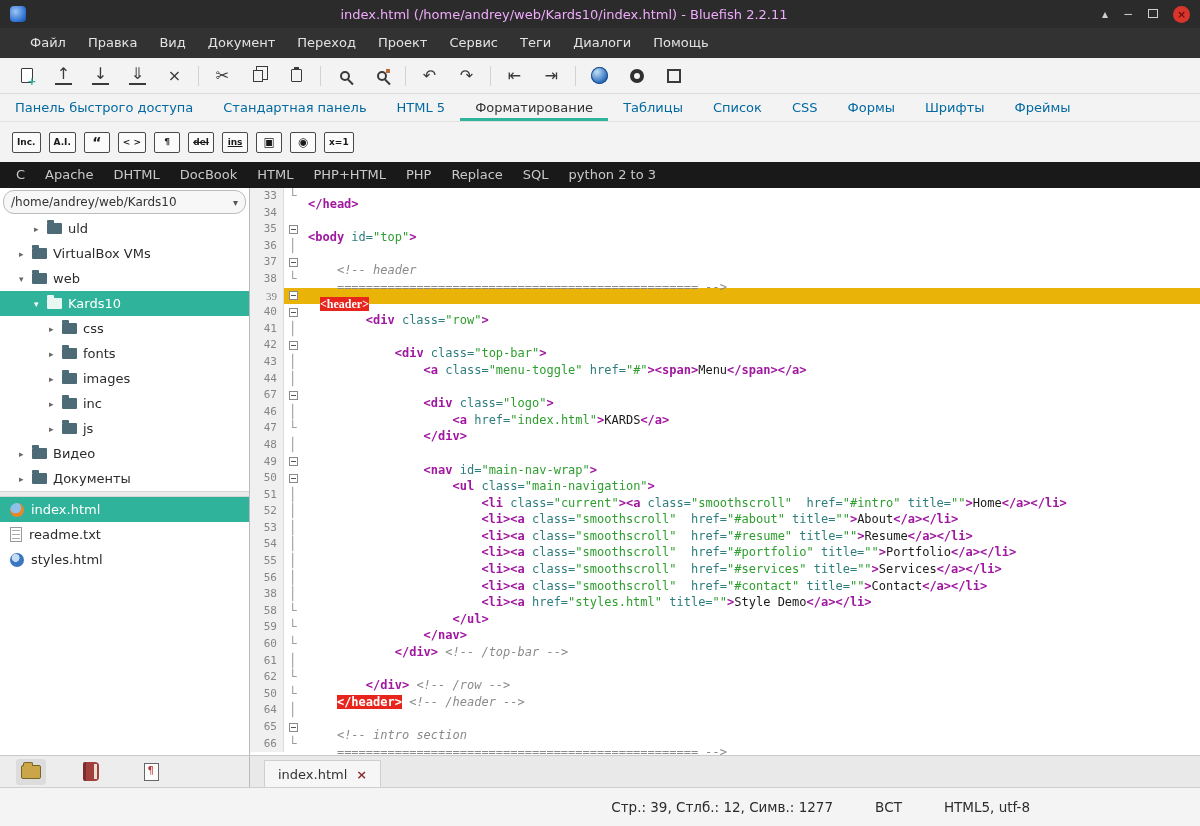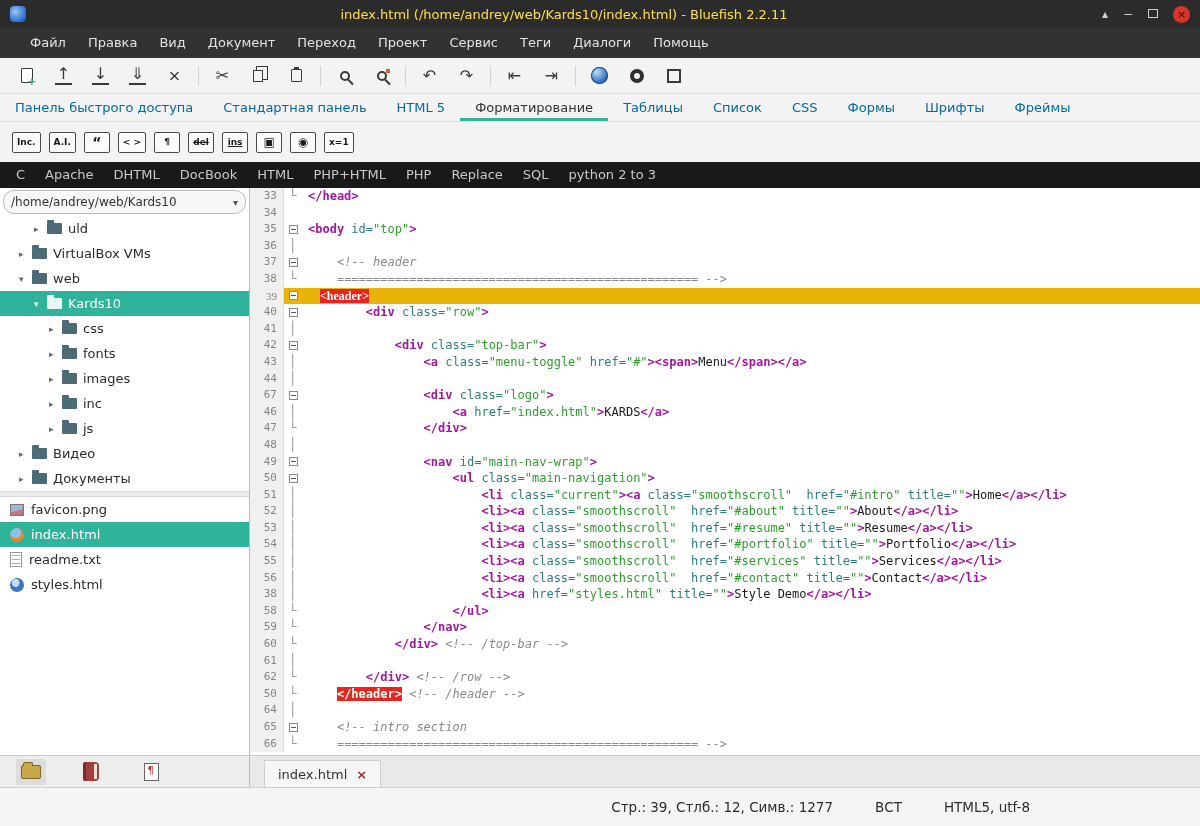--- a/index.html
+++ b/index.html
@@ -4,21 +4,21 @@
 <style>
   * { margin:0; padding:0; box-sizing:border-box; }
   body { width:1200px; height:826px; overflow:hidden; position:relative;
          font-family:"DejaVu Sans", sans-serif; background:#fff; }
   .window { width:1200px; height:826px; display:flex; flex-direction:column; }
 
   
   .titlebar { height:28px; background:#2b2b2b; color:#d8d8d8; display:flex; align-items:center; padding:0 10px; flex:none; }
   .app-icon { width:16px; height:16px; border-radius:4px; flex:none;
               background:radial-gradient(circle at 35% 35%, #9cc4f2, #2a6fd0 70%, #1b4f9e); }
-  .titlebar .title { flex:1; text-align:center; font-size:13px; color:#fde047;
+  .titlebar .title { flex:1; text-align:center; font-size:13px; color:#f0abfc;
                      white-space:nowrap; overflow:hidden; }
   .winbtns { display:flex; align-items:center; gap:15px; flex:none; }
   .wbtn { color:#cfcfcf; font-size:12px; line-height:1; }
   .maxbox { display:inline-block; width:10px; height:9px; border:1.5px solid #cfcfcf; }
   .closebtn { width:17px; height:17px; border-radius:50%; background:#d8352c; color:#6e0f0c;
               display:flex; align-items:center; justify-content:center; font-size:11px; font-weight:bold; }
 
   
   .menubar { height:30px; background:#323232; display:flex; align-items:center; padding-left:19px; flex:none; }
   .menu-item { color:#e2e2e2; font-size:13px; padding:0 11px; line-height:30px; cursor:default; }
@@ -94,21 +94,21 @@
   
   .editor { flex:1; background:#fff; overflow:hidden; cursor:text; font-family:"DejaVu Sans Mono", monospace; }
   .code-line { display:flex; height:16.6px; line-height:16.6px; }
   .code-line.cur { background:#eab308;font-family:Liberation Serif, serif; }
   .ln { width:34px; flex:none; background:#f0f0f0; border-right:1px solid #dcdcdc; color:#858585;
         font-size:11px; text-align:right; padding-right:6px; }
   .fold { width:18px; flex:none; color:#9a9a9a; font-size:13px; display:flex; align-items:center; justify-content:center;
           font-family:"DejaVu Sans Mono", monospace; }
   .fold-box { display:inline-block; width:9px; height:9px; border:1px solid #8a8a8a; background:#fff; position:relative; }
   .fold-box::after { content:""; position:absolute; left:1px; right:1px; top:3px; height:1px; background:#555; }
-  .codet { flex:1; white-space:pre; font-size:12px; padding-left:6px; color:#1a1a1a; }
+  .codet { flex:1; white-space:pre; font-size:12px; padding-left:6px; color:#1a1a1a;margin-top:8px; }
   .sg-tag { color:#a017a0; font-weight:bold; }
   .sg-attr { color:#2e7d7d; }
   .sg-str { color:#2e9e2e; }
   .sg-com { color:#8a8a8a; font-style:italic; }
   .sg-txt { color:#1a1a1a; }
   .sg-hl { background:#e8251c; color:#fff; font-weight:bold; }
 
   
   .bottomstrip { height:32px; display:flex; flex:none; }
   .pane-icons { width:250px; flex:none; background:#ededed; border-top:1px solid #c9c9c9; border-right:1px solid #bbb;
@@ -321,24 +321,20 @@
             <span class="tree-label" data-name="tree-item-label">Видео</span>
           </div>
           <div class="tree-row" data-name="tree-item-documents" style="padding-left: 19px;">
             <span class="expander" data-name="chevron-collapsed-icon">▸</span>
             <span class="folder" data-name="folder-icon"></span>
             <span class="tree-label" data-name="tree-item-label">Документы</span>
           </div>
         </div>
       <div class="splitter" data-name="sidebar-splitter"></div>
       <div class="files" data-name="file-list">
-          <div class="file-row" data-name="file-item-favicon-png">
-            <span class="fi fi-image" data-name="image-file-icon"></span>
-            <span class="file-label" data-name="file-item-label">favicon.png</span>
-          </div>
           <div class="file-row selected" data-name="file-item-index-html">
             <span class="fi fi-globe-orange" data-name="globe-orange-file-icon"></span>
             <span class="file-label" data-name="file-item-label">index.html</span>
           </div>
           <div class="file-row" data-name="file-item-readme-txt">
             <span class="fi fi-text" data-name="text-file-icon"></span>
             <span class="file-label" data-name="file-item-label">readme.txt</span>
           </div>
           <div class="file-row" data-name="file-item-styles-html">
             <span class="fi fi-globe-blue" data-name="globe-blue-file-icon"></span>

